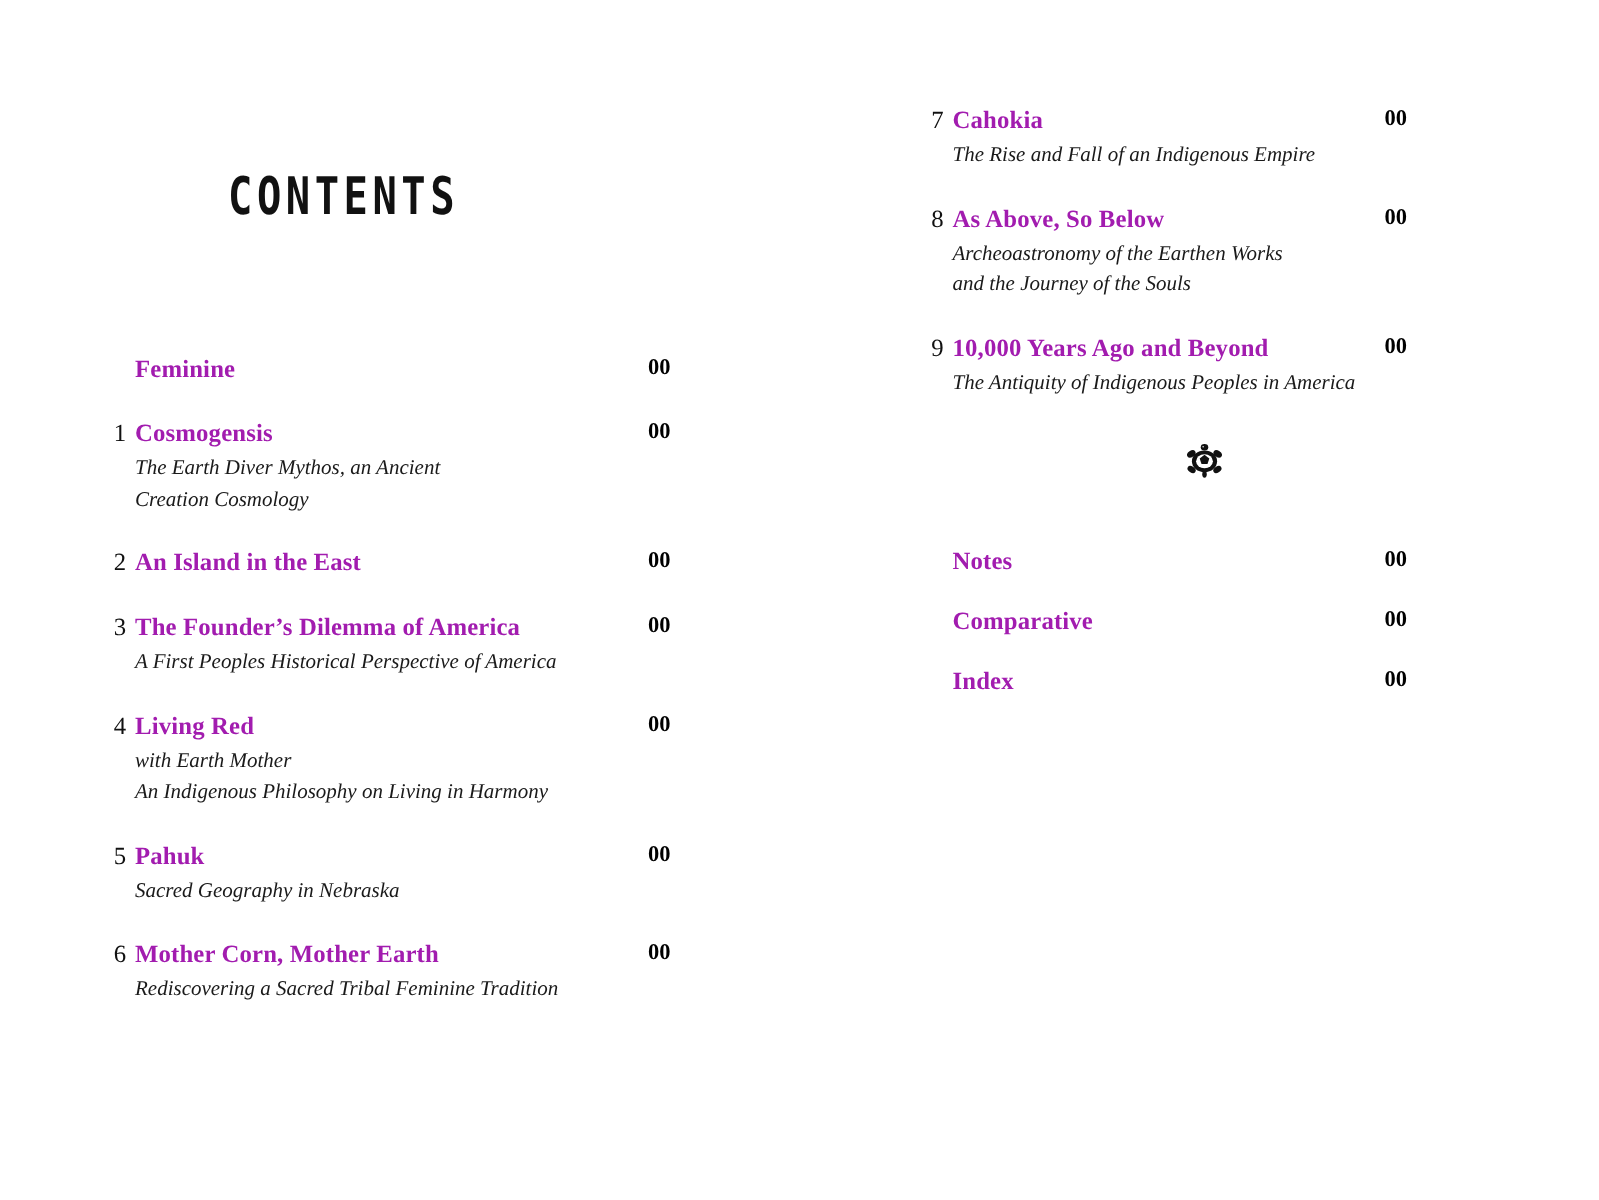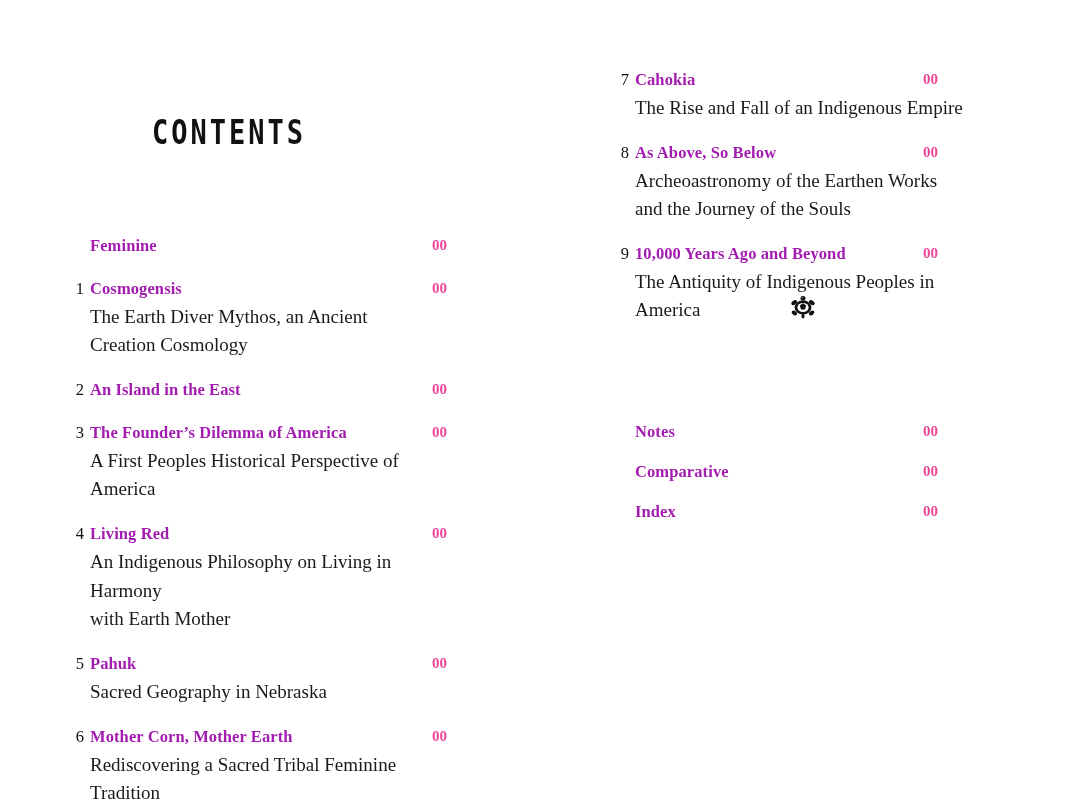--- a/index.html
+++ b/index.html
@@ -84,28 +84,29 @@
     letter-spacing: 0.1px;
     color: #a21caf;
     white-space: nowrap;
   }
   .title.no-num { left: 30px; }
   .pg {
     position: absolute;
     top: 1px;
     font-size: 15px;
     font-weight: 700;
-    color: #ec4899;
+    color: #000000;
   }
   .entries-left .pg { left: 372px; }
   .entries-right .pg { left: 318px; }
 
   .sub {
     margin: 2px 0 0 30px;
-    font-size: 19px;
+    font-size: 14px;
+    font-style: italic;
     color: #1a1a1a;
     line-height: 1.48;
     max-width: 330px;
   }
   .sub .line { display: block; }
 
   
   .entry.back { margin-bottom: 14px; }
   .entry.back .entry-row { height: 26px; }
   .entry.back .title { top: 2px; text-align: right; }
@@ -168,22 +169,22 @@
             <span class="line">A First Peoples Historical Perspective of America</span>
           </div>
         </div>
         <div class="entry">
           <div class="entry-row">
             <span class="num">4</span>
             <span class="title">Living Red</span>
             <span class="pg">00</span>
           </div>
           <div class="sub">
+            <span class="line">with Earth Mother</span>
             <span class="line">An Indigenous Philosophy on Living in Harmony</span>
-            <span class="line">with Earth Mother</span>
           </div>
         </div>
         <div class="entry">
           <div class="entry-row">
             <span class="num">5</span>
             <span class="title">Pahuk</span>
             <span class="pg">00</span>
           </div>
           <div class="sub">
             <span class="line">Sacred Geography in Nebraska</span>

